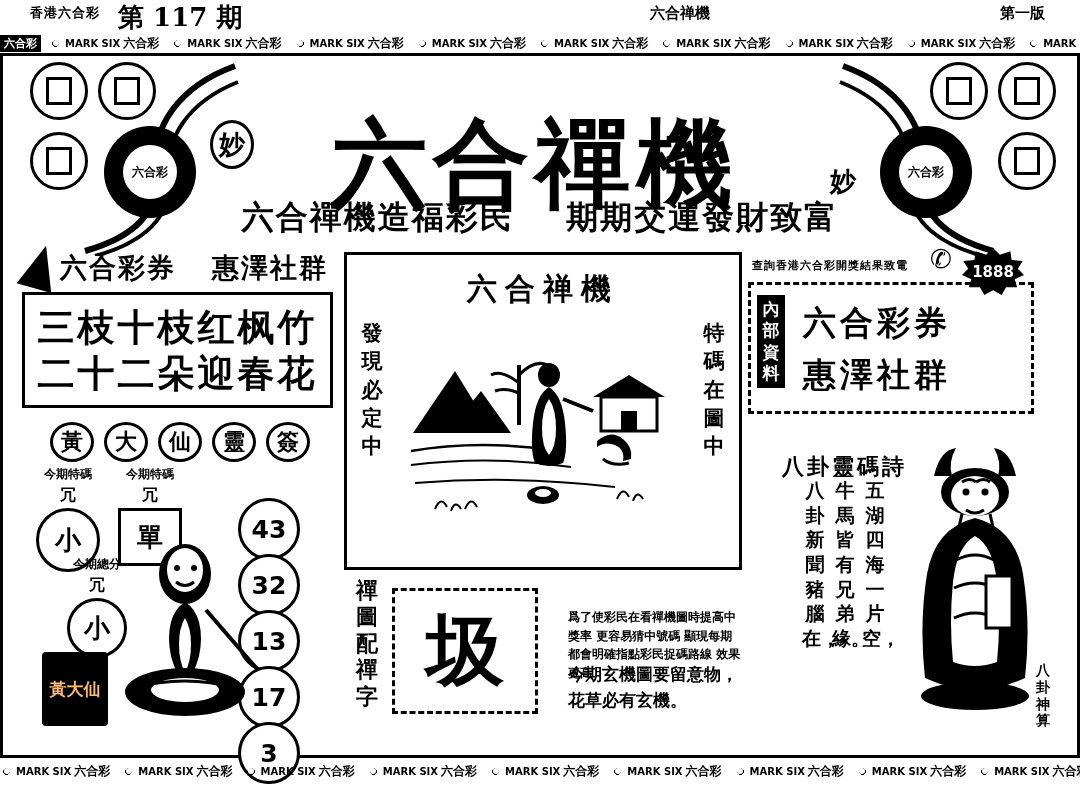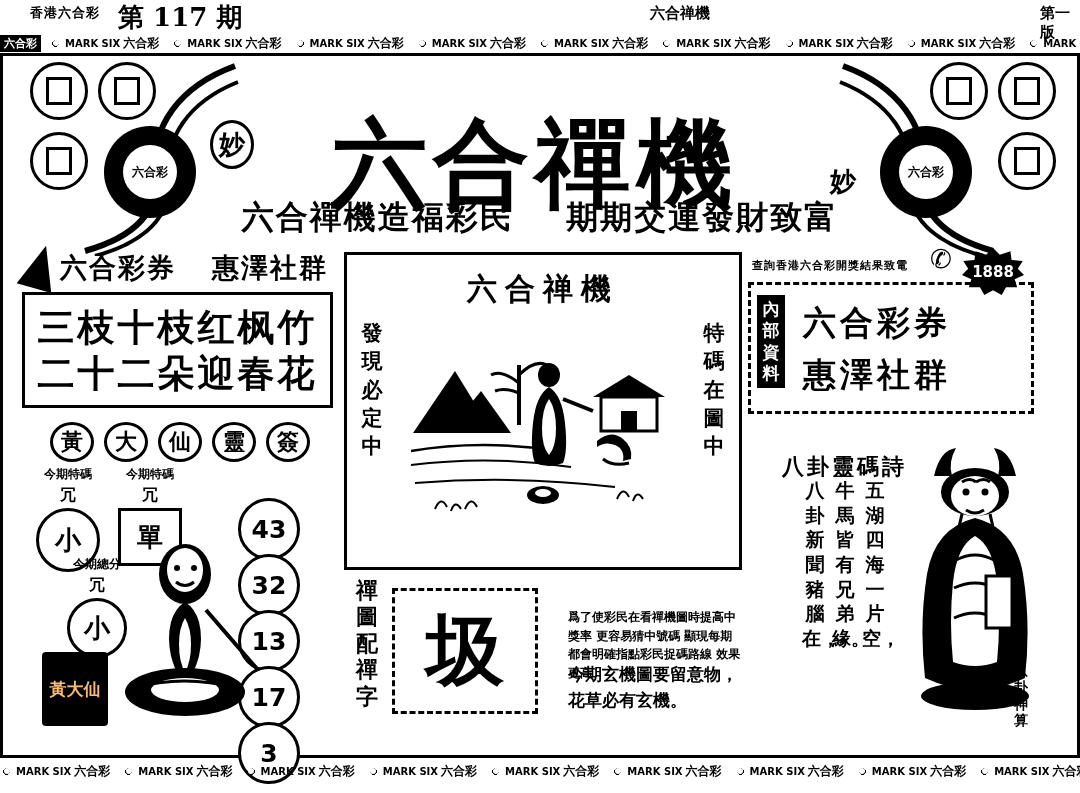--- a/index.html
+++ b/index.html
@@ -11,21 +11,21 @@
     overflow:hidden;
     position:relative;
   }
   .page{position:relative;width:1080px;height:793px;}
 
   
   .masthead{position:absolute;left:0;top:0;width:1080px;height:34px;}
   .mh-left{position:absolute;left:30px;top:4px;font-size:13px;font-weight:bold;letter-spacing:1px;}
   .mh-issue{position:absolute;left:118px;top:0px;font-size:26px;font-weight:bold;font-family:"DejaVu Serif","Liberation Serif",serif;}
   .mh-center{position:absolute;left:650px;top:4px;font-size:15px;font-weight:bold;}
-  .mh-right{position:absolute;left:1040px;top:4px;font-size:15px;font-weight:bold;}
+  .mh-right{position:absolute;left:1000px;top:4px;font-size:15px;font-weight:bold;}
 
   
   .strip{position:absolute;left:0;width:1080px;height:22px;overflow:hidden;white-space:nowrap;
          font-size:11px;font-weight:bold;display:flex;align-items:center;}
   .strip.top{top:32px;}
   .strip.bottom{top:760px;}
   .strip .unit{display:inline-flex;align-items:center;gap:3px;margin-right:12px;}
   .flower{width:13px;height:13px;position:relative;display:inline-block;}
   .flower::before,.flower::after{content:"";position:absolute;border-radius:50%;background:#000;}
   .flower::before{width:13px;height:13px;left:0;top:0;
@@ -123,21 +123,21 @@
   .rbox .vtab{position:absolute;left:6px;top:10px;width:24px;font-size:17px;font-weight:bold;
               line-height:1.25;text-align:center;background:#000;color:#fff;padding:4px 2px;}
   .rbox .l1{position:absolute;left:52px;top:16px;font-size:33px;font-weight:bold;letter-spacing:4px;
             font-family:"DejaVu Serif","Liberation Serif",serif;}
   .rbox .l2{position:absolute;left:52px;top:68px;font-size:33px;font-weight:bold;letter-spacing:4px;
             font-family:"DejaVu Serif","Liberation Serif",serif;}
 
   .bagua-title{position:absolute;left:782px;top:452px;font-size:22px;font-weight:bold;letter-spacing:3px;}
   .vpoem{position:absolute;top:478px;width:26px;font-size:19px;font-weight:bold;line-height:1.3;text-align:center;}
   .deity{position:absolute;left:900px;top:440px;width:150px;height:290px;}
-  .bagua-sign{position:absolute;left:1010px;top:662px;width:22px;font-size:14px;font-weight:bold;
+  .bagua-sign{position:absolute;left:1032px;top:662px;width:22px;font-size:14px;font-weight:bold;
               line-height:1.2;text-align:center;}
 
   
   .hr-top{position:absolute;left:0;top:53px;width:1080px;height:3px;background:#000;}
   .hr-bottom{position:absolute;left:0;top:755px;width:1080px;height:3px;background:#000;}
   .frame-l{position:absolute;left:0;top:53px;width:3px;height:705px;background:#000;}
   .frame-r{position:absolute;left:1077px;top:53px;width:3px;height:705px;background:#000;}
 
   .vine{position:absolute;}
 </style>

